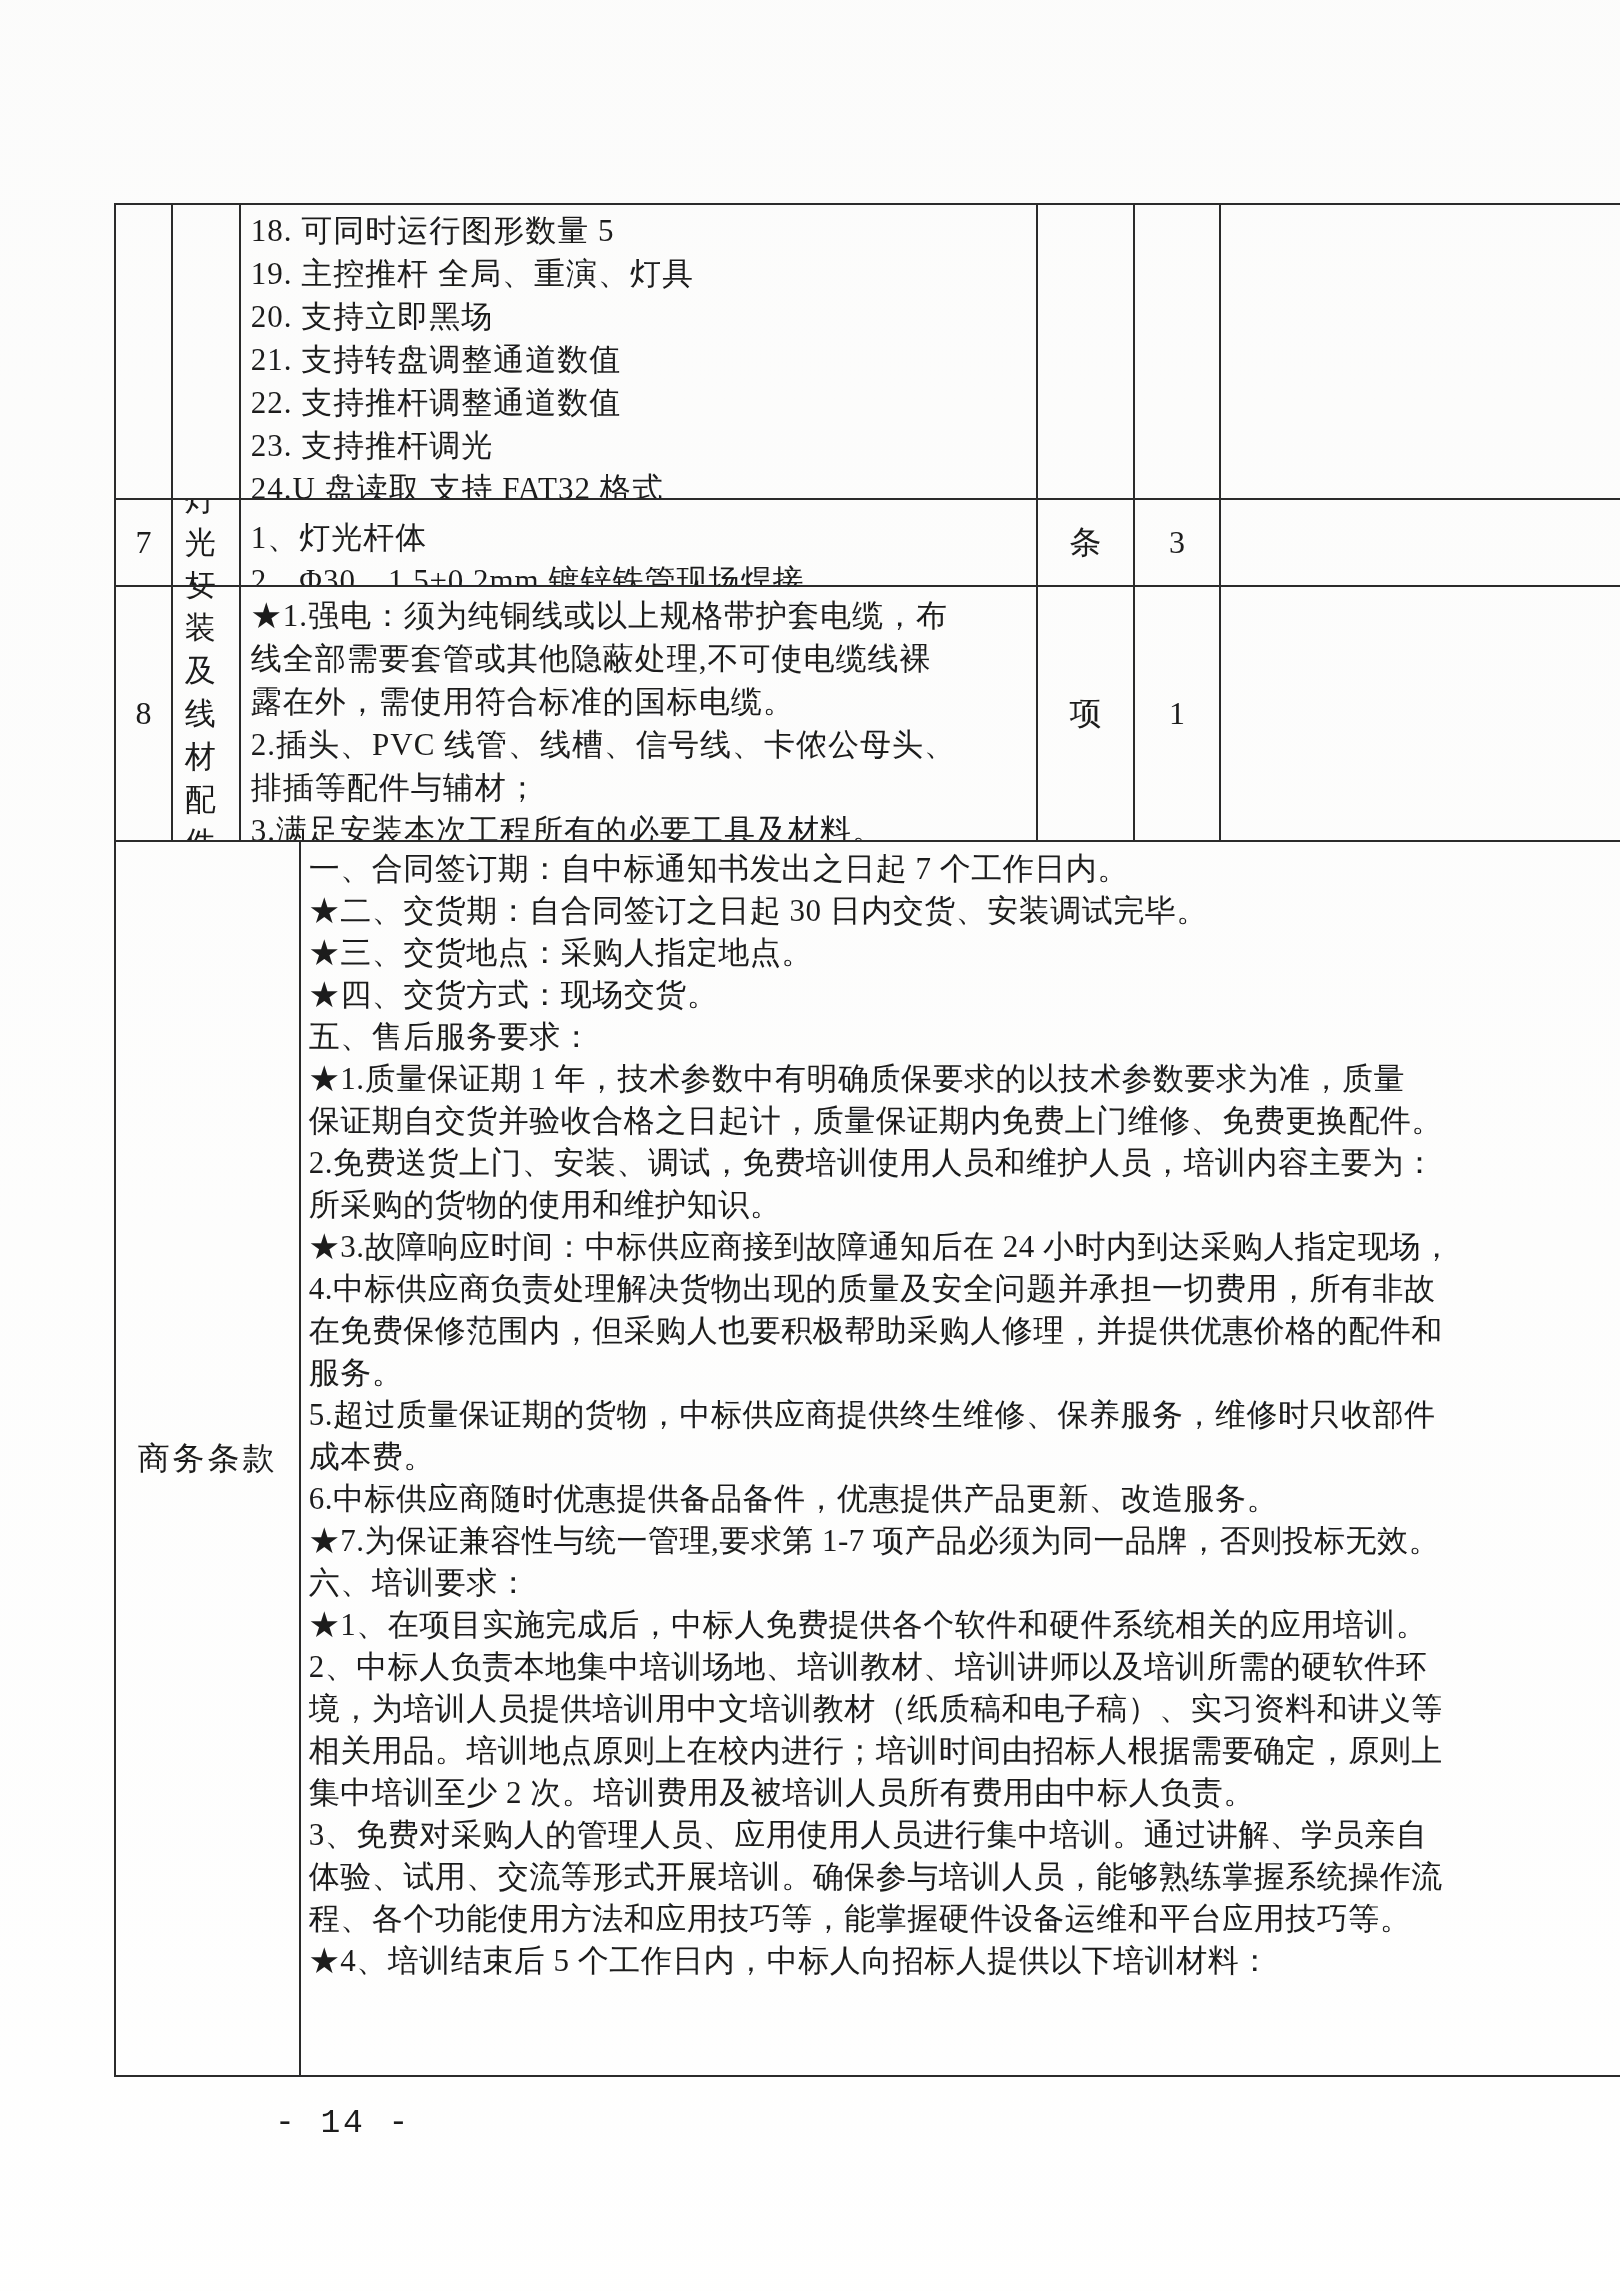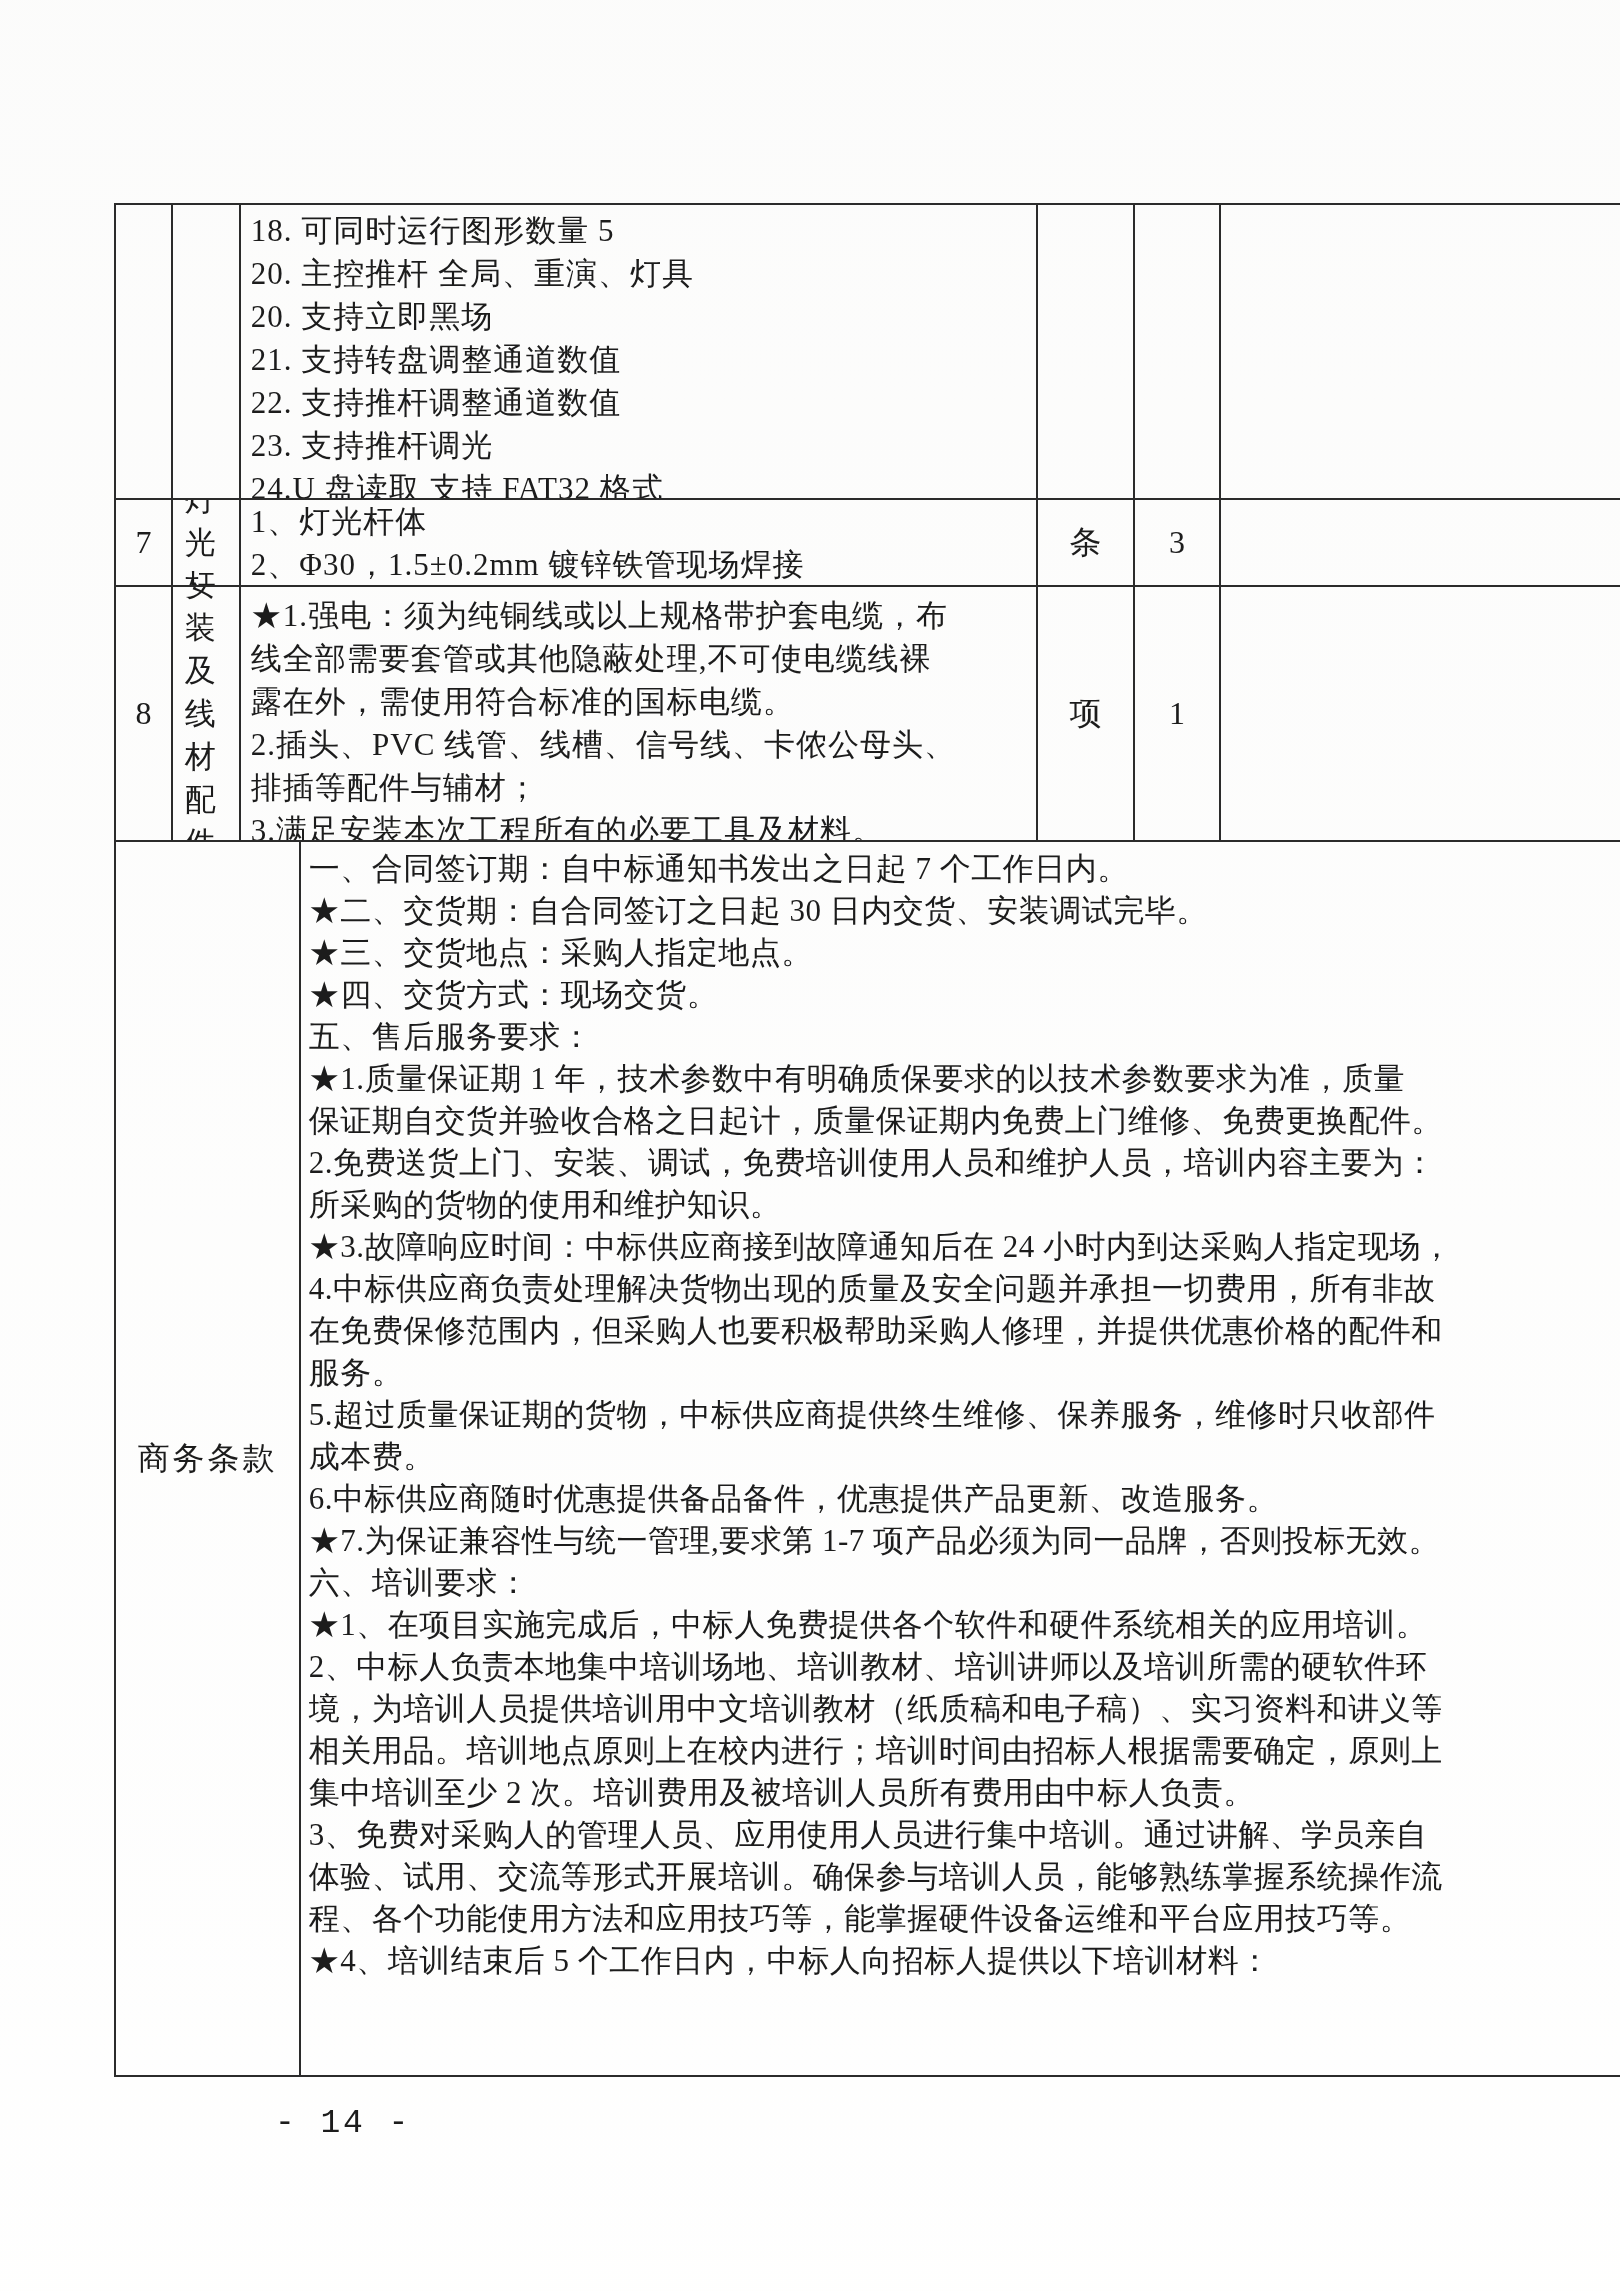--- a/index.html
+++ b/index.html
@@ -93,36 +93,36 @@
 
 <div class="page">
 
   <div class="doc-table">
 
     <div class="t-row" style="height:295px">
       <div class="cell"></div>
       <div class="cell"></div>
       <div class="cell specs-cell">
           <div class="line">18. 可同时运行图形数量 5</div>
-          <div class="line">20. 主控推杆 全局、重演、灯具</div>
+          <div class="line">19. 主控推杆 全局、重演、灯具</div>
           <div class="line">20. 支持立即黑场</div>
           <div class="line">21. 支持转盘调整通道数值</div>
           <div class="line">22. 支持推杆调整通道数值</div>
           <div class="line">23. 支持推杆调光</div>
           <div class="line">24.U 盘读取 支持 FAT32 格式</div>
         </div>
       <div class="cell"></div>
       <div class="cell"></div>
       <div class="cell"></div>
     </div>
 
     <div class="t-row" style="height:87px">
       <div class="cell center-cell">7</div>
       <div class="cell name-cell">灯光杆</div>
-      <div class="cell specs-cell" style="padding-top:0">
+      <div class="cell specs-cell" style="padding-top:16px">
           <div class="line">1、灯光杆体</div>
           <div class="line">2、Φ30，1.5±0.2mm 镀锌铁管现场焊接</div>
         </div>
       <div class="cell center-cell">条</div>
       <div class="cell center-cell">3</div>
       <div class="cell"></div>
     </div>
 
     <div class="t-row" style="height:255px">
       <div class="cell center-cell">8</div>

